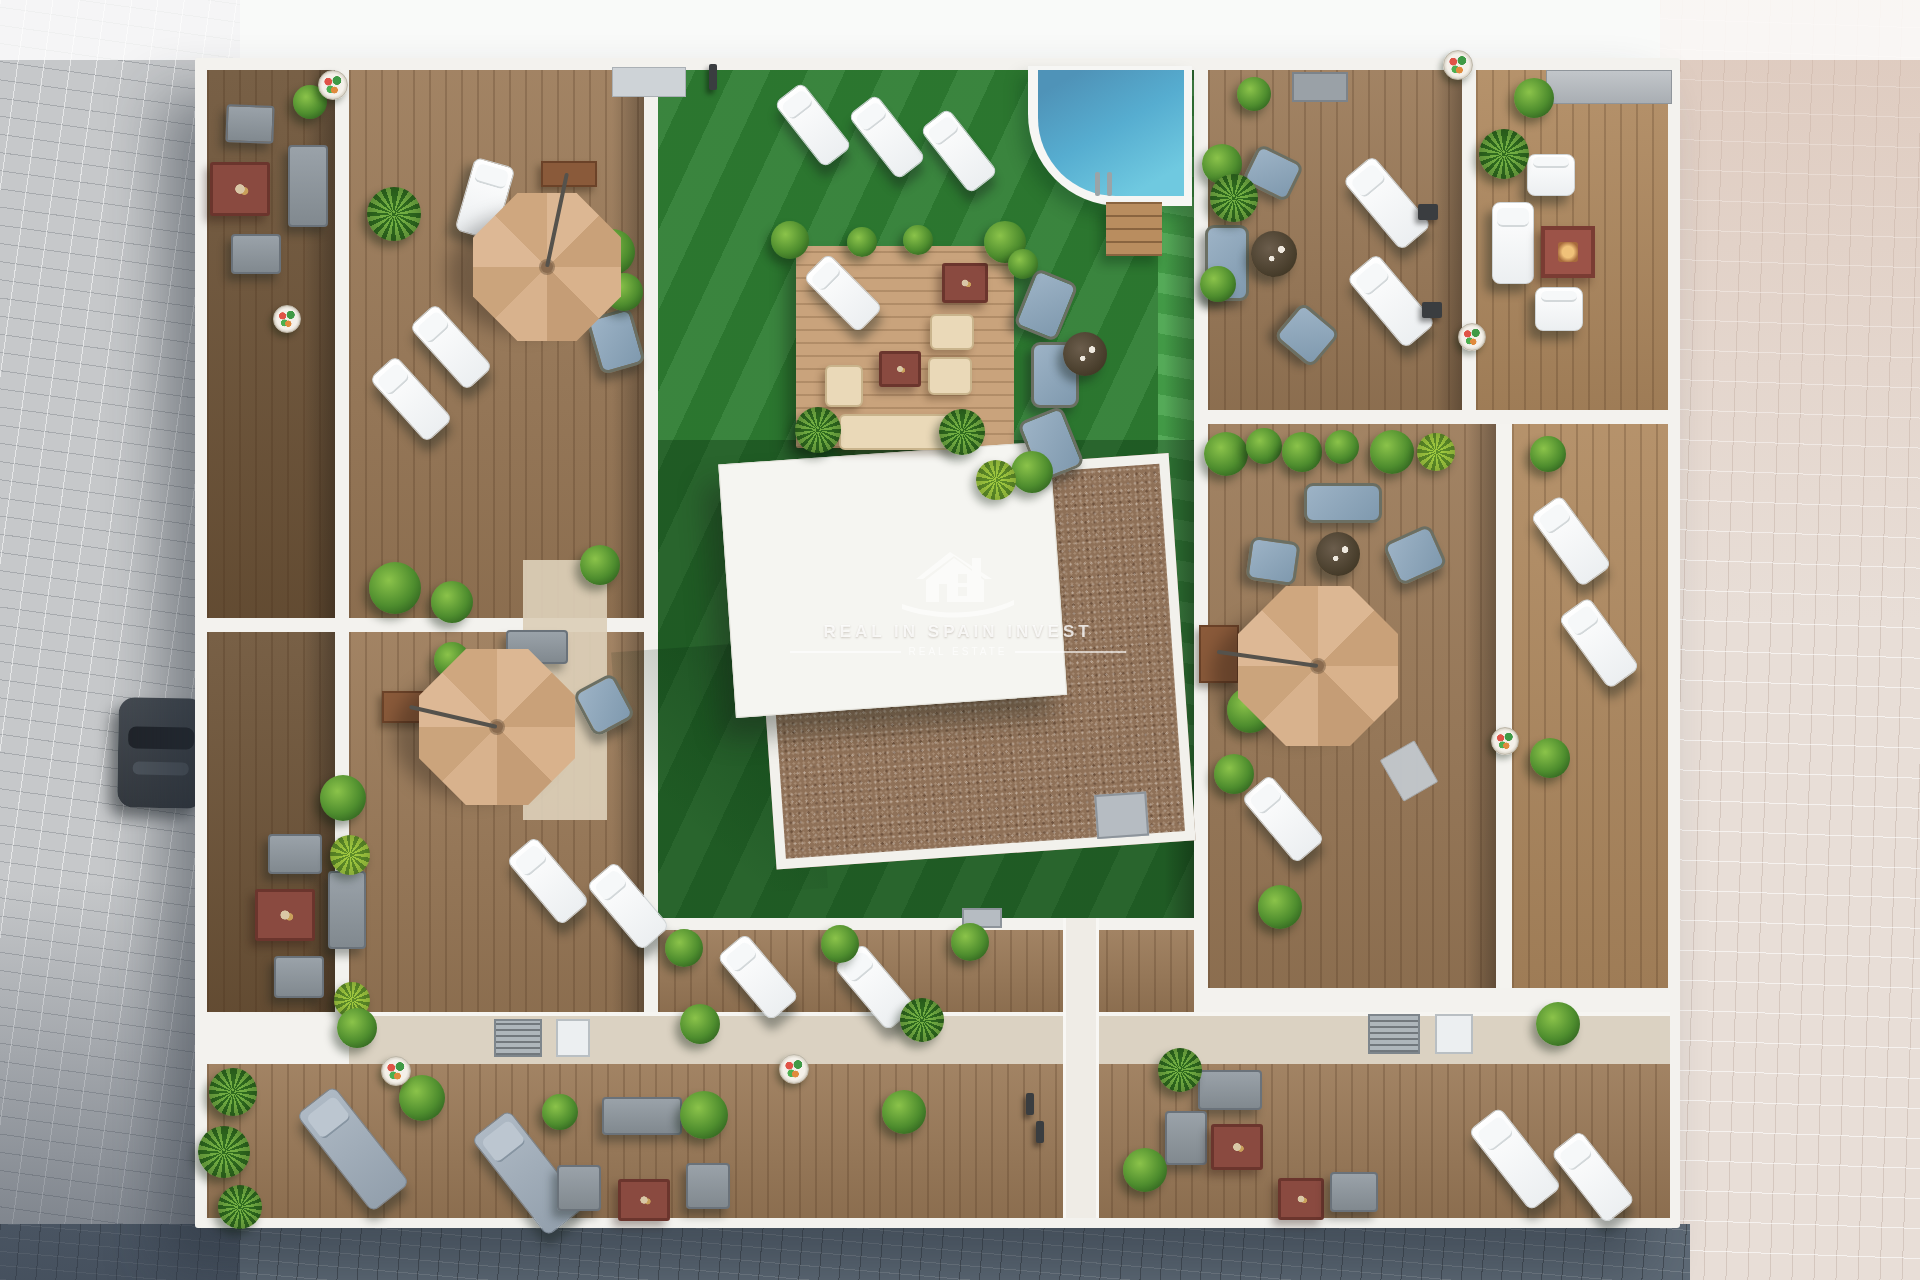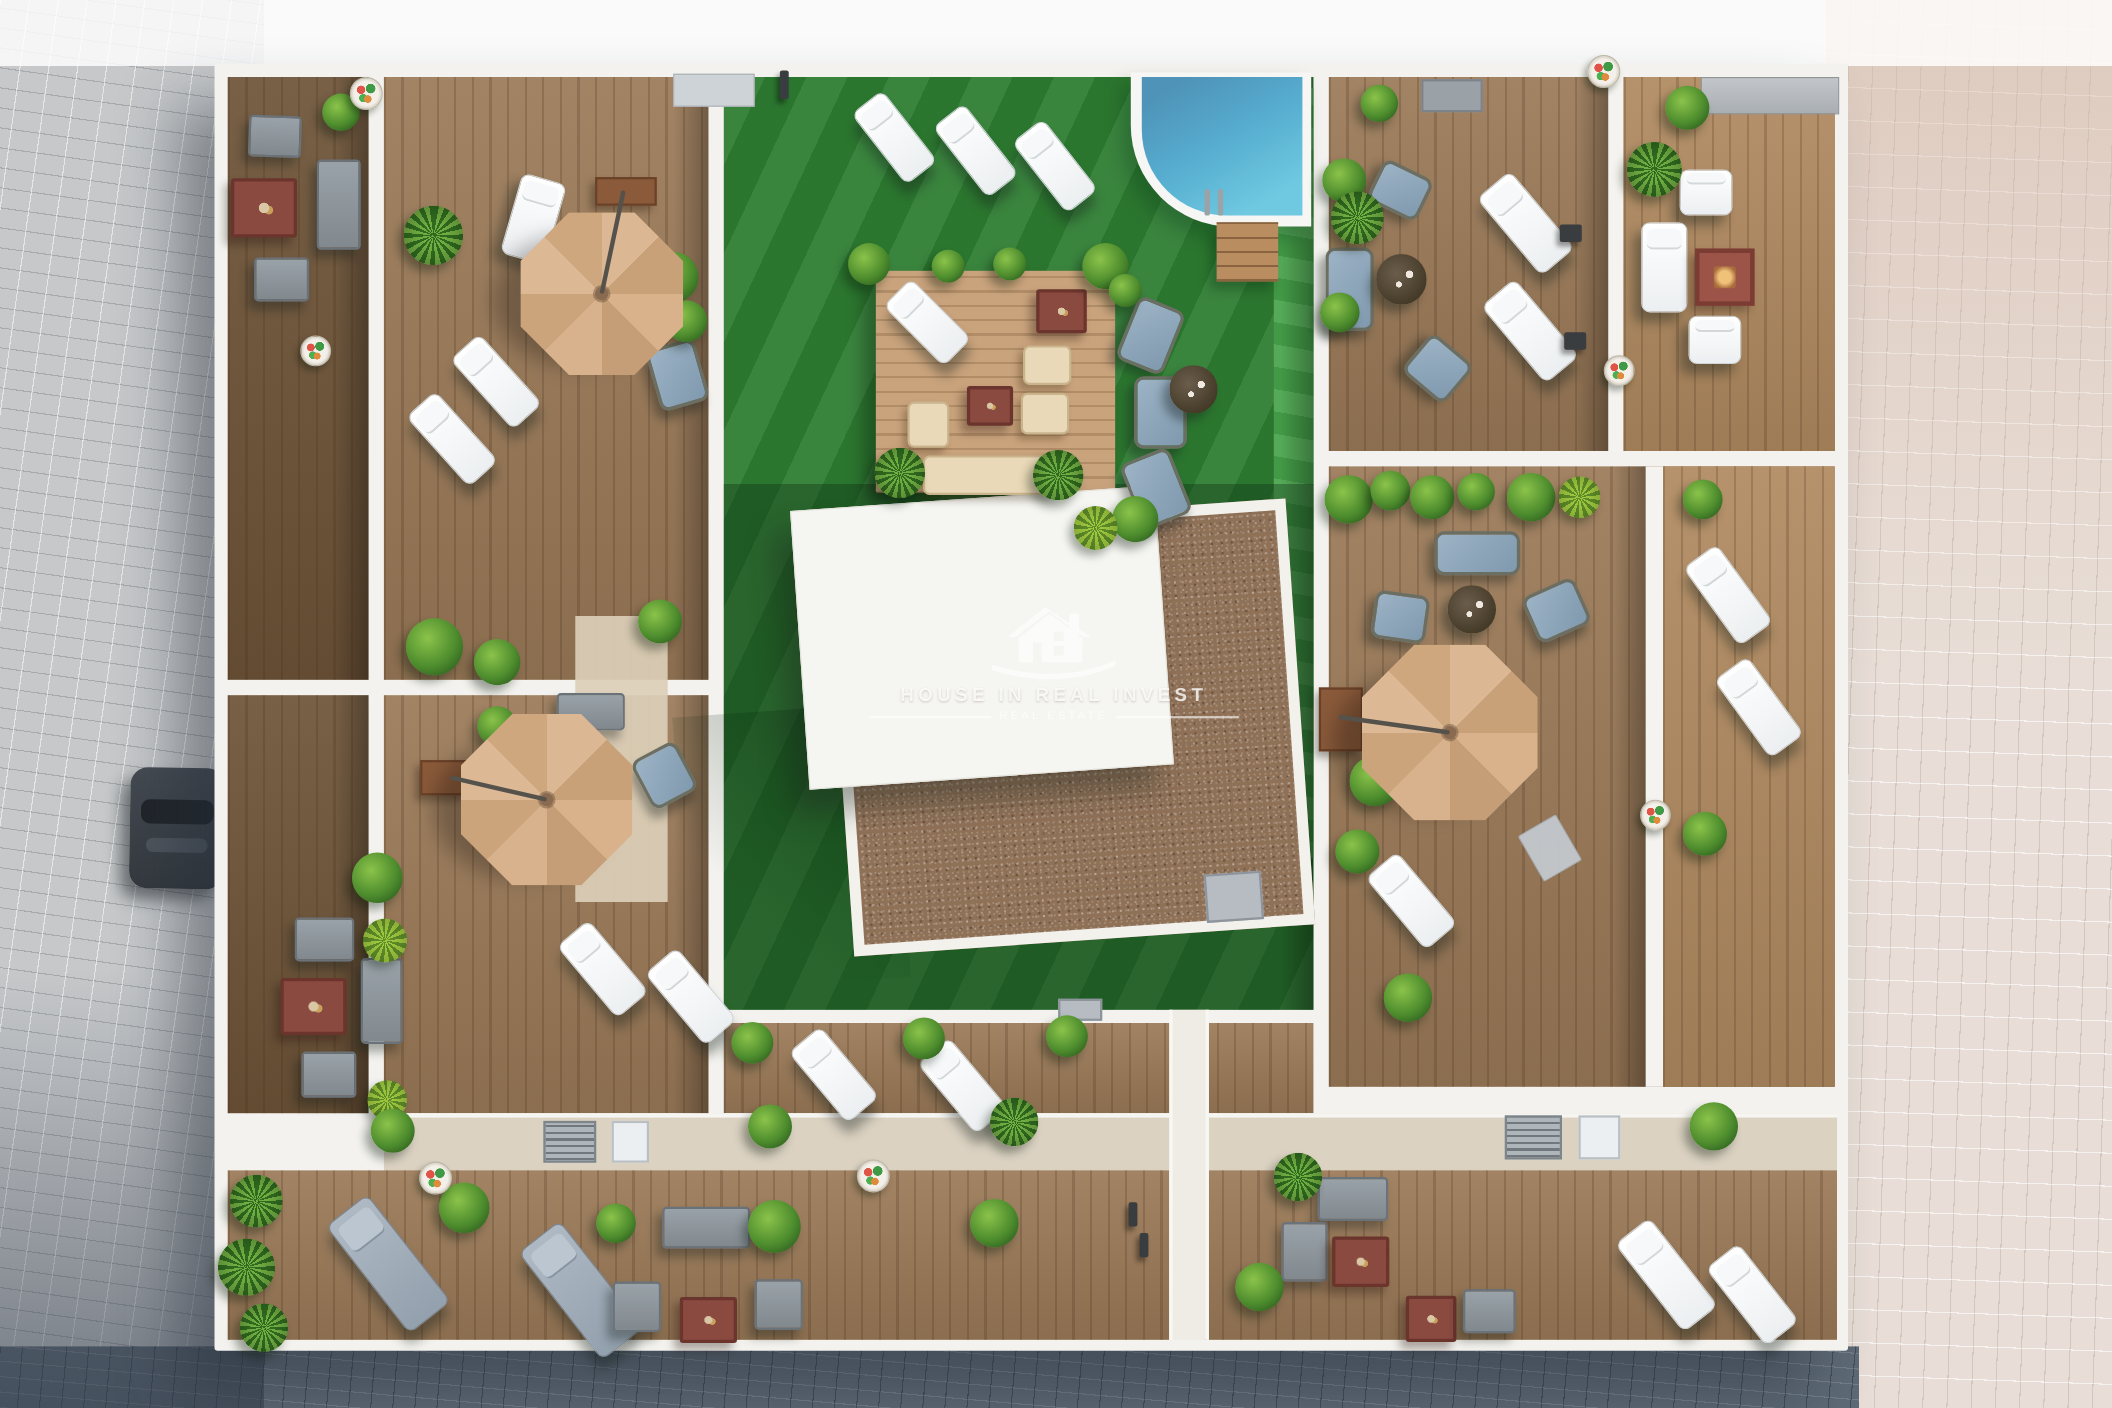--- a/index.html
+++ b/index.html
@@ -185,21 +185,21 @@
   <div class="f vent" style="left:962px;top:908px;width:36px;height:16px;z-index:4;"></div>
 
   <div class="f wm">
     <svg width="132" height="74" viewBox="0 0 132 74">
       <g fill="#ffffff">
         <path fill-rule="evenodd" d="M34,54 L34,32 L62,10 L80,23 L80,10 L89,10 L89,30 L92,32 L92,54 Z M66,26 h9 v9 h-9 Z M66,39 h9 v9 h-9 Z M47,36 h8 v18 h-8 Z"></path>
         <path d="M58,4 L24,31 L31,31 L62,8 L93,31 L100,31 Z"></path>
         <path d="M10,56 C45,68 88,68 122,52 L122,57 C88,73 45,73 10,61 Z"></path>
       </g>
     </svg>
-    <div class="wm-t1">HOUSE IN REAL INVEST</div>
+    <div class="wm-t1">REAL IN SPAIN INVEST</div>
     <div class="wm-row">
       <div class="wm-line"></div>
       <div class="wm-t2">REAL ESTATE</div>
       <div class="wm-line"></div>
     </div>
   </div>
 
   <div class="f gchair" style="left:226px;top:105px;width:44px;height:34px;transform:rotate(2deg);z-index:4;"></div>
   <div class="f rtable" style="left:210px;top:162px;width:54px;height:48px;z-index:4;"></div>
   <div class="f gchair" style="left:288px;top:145px;width:36px;height:78px;z-index:4;"></div>

